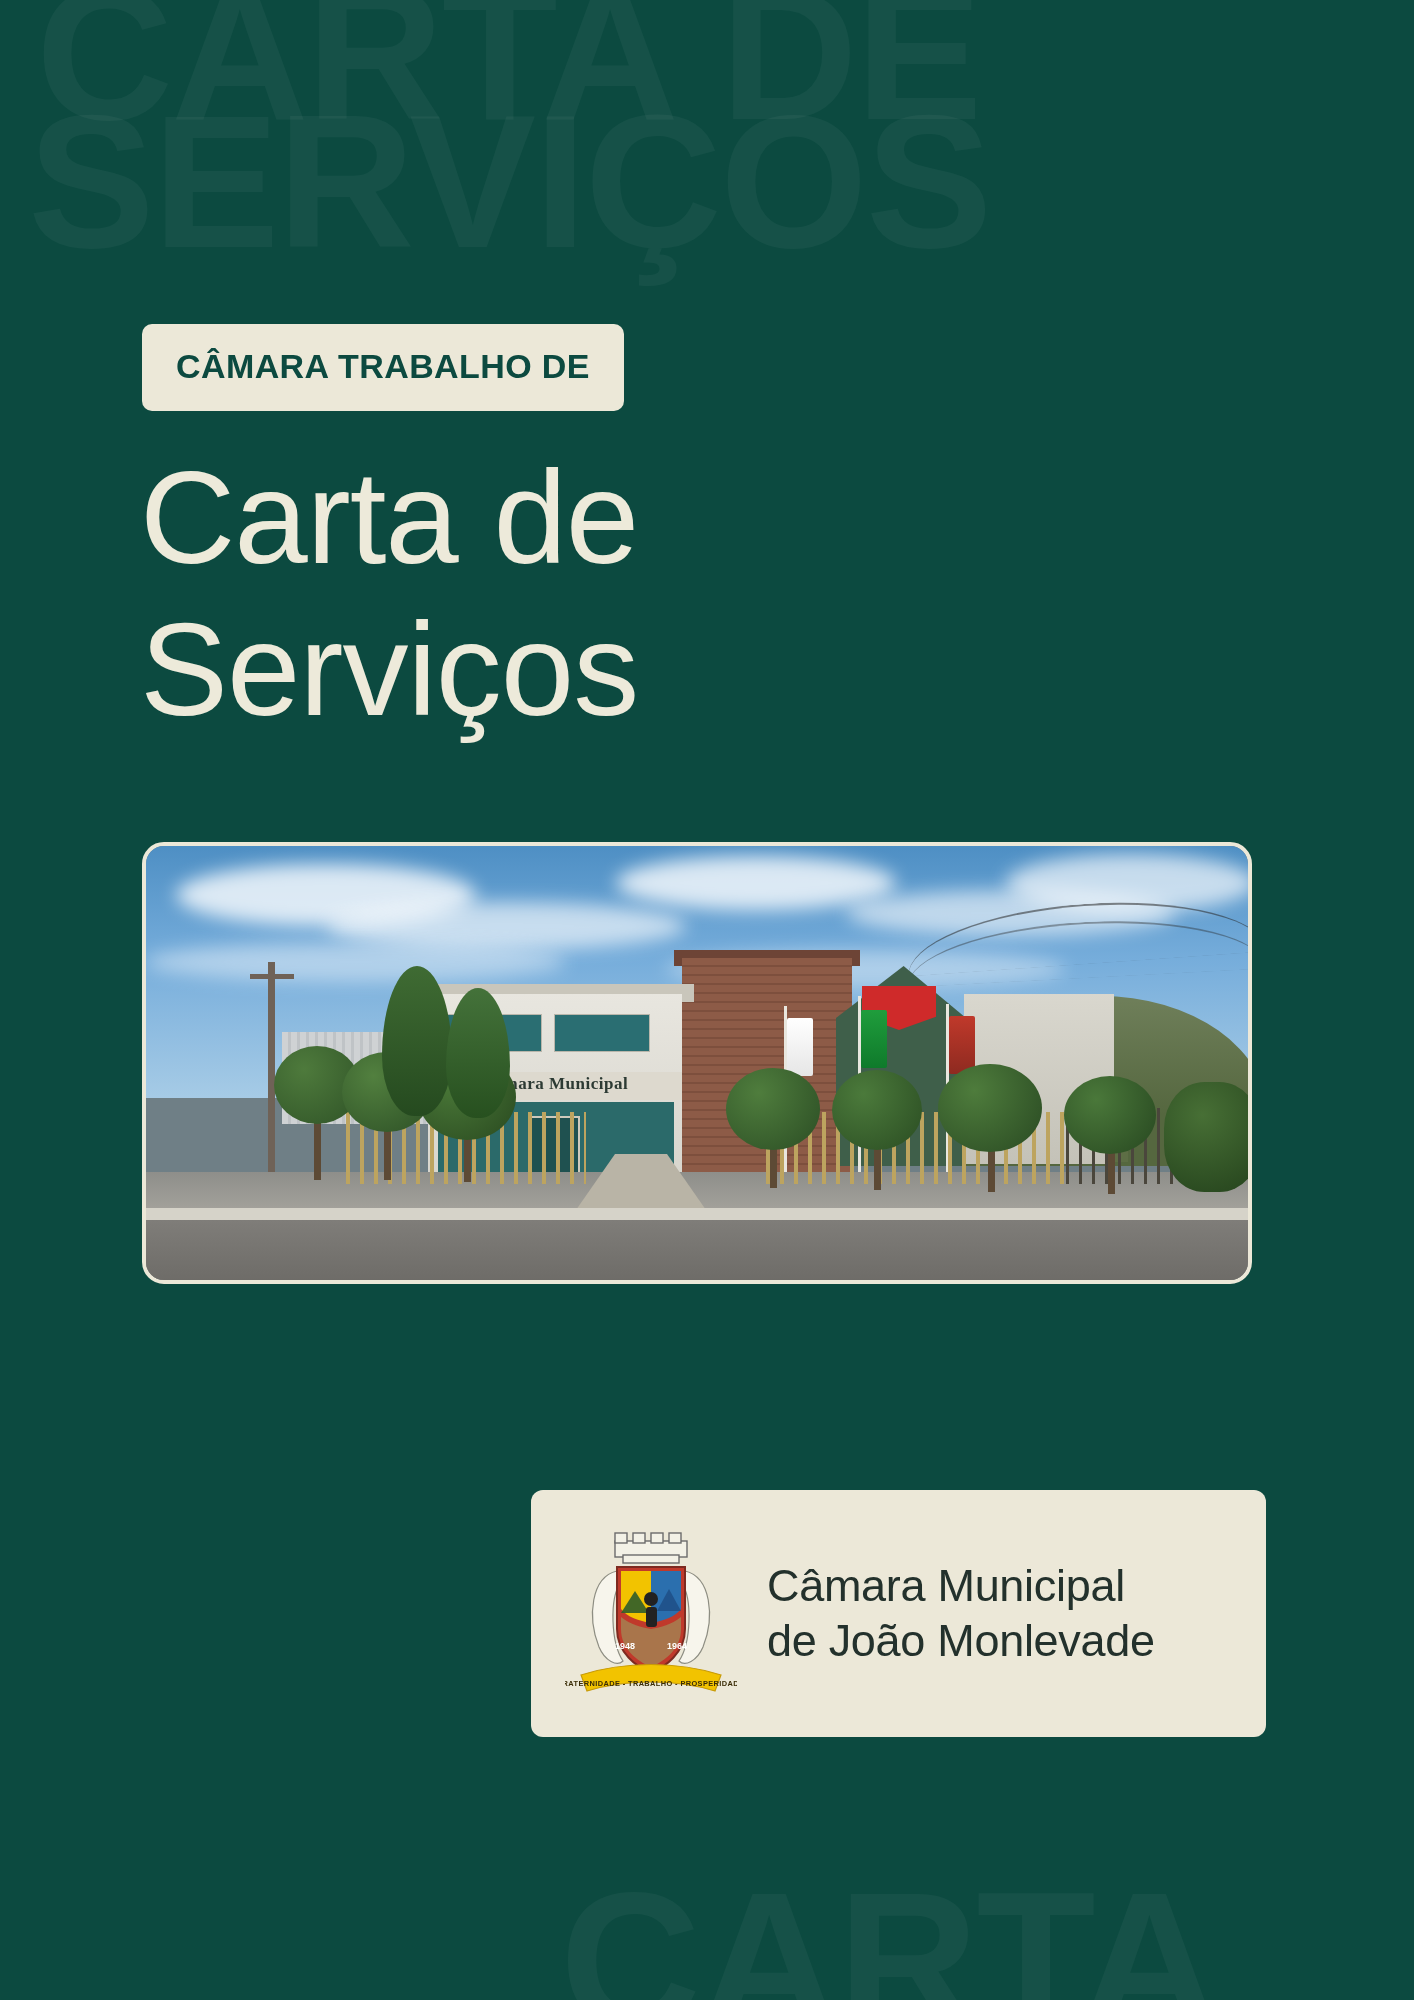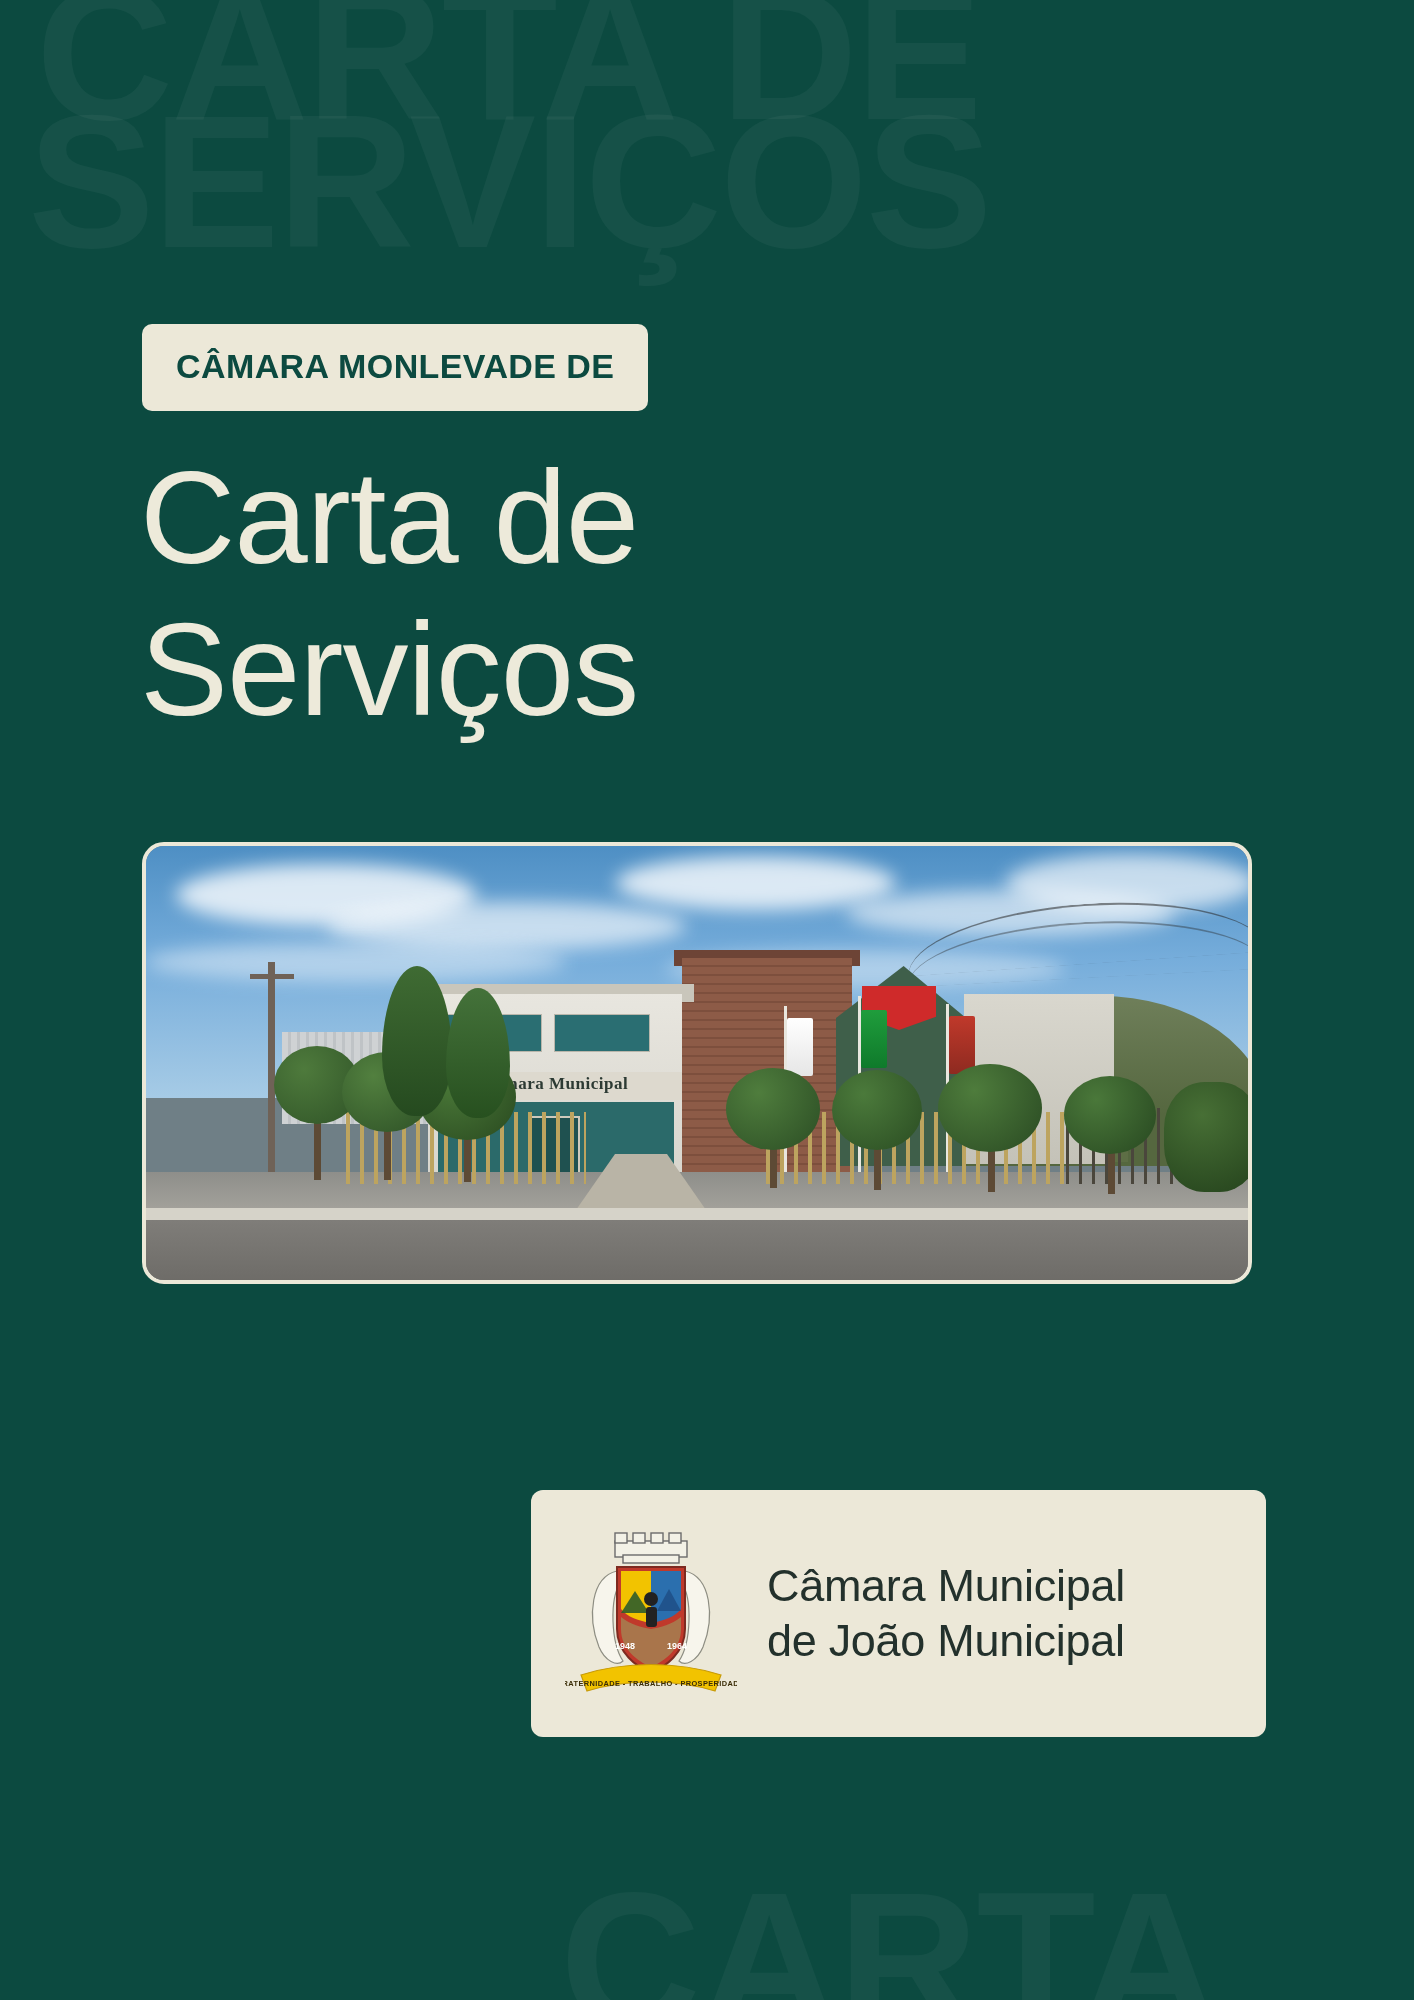--- a/index.html
+++ b/index.html
@@ -275,21 +275,21 @@
 </head>
 <body>
 
 <div class="page">
 
   <div class="wm wm-top1">CARTA DE</div>
   <div class="wm wm-top2">SERVIÇOS</div>
   <div class="wm wm-bottom">CARTA</div>
 
   <div class="badge">
-    <div class="badge-line">CÂMARA MONLEVADE DE</div>
+    <div class="badge-line">CÂMARA TRABALHO DE</div>
   </div>
 
   <div class="big-title">
     <span class="l1">Carta de</span>
     <span class="l2">Serviços</span>
   </div>
 
   <div class="photo">
     <div class="photo-inner">
       <div class="sky"></div>
@@ -398,17 +398,17 @@
 
         <text x="60" y="124" font-family="Liberation Sans, sans-serif" font-size="9" fill="#ffffff" text-anchor="middle">1948</text>
         <text x="112" y="124" font-family="Liberation Sans, sans-serif" font-size="9" fill="#ffffff" text-anchor="middle">1964</text>
 
         <path d="M16 150 C60 136 112 136 156 150 L150 166 C110 154 62 154 22 166 Z" fill="#f2c300" stroke="#c79a06" stroke-width="1.2"></path>
         <text x="86" y="161" font-family="Liberation Sans, sans-serif" font-size="7.4" fill="#3a2c06" text-anchor="middle" letter-spacing="0.4">FRATERNIDADE - TRABALHO - PROSPERIDADE</text>
       </svg>
     </div>
     <div class="logo-text">
       <span>Câmara Municipal</span>
-      <span>de João Municipal</span>
+      <span>de João Monlevade</span>
     </div>
   </div>
 
 </div>
 
 </body></html>

